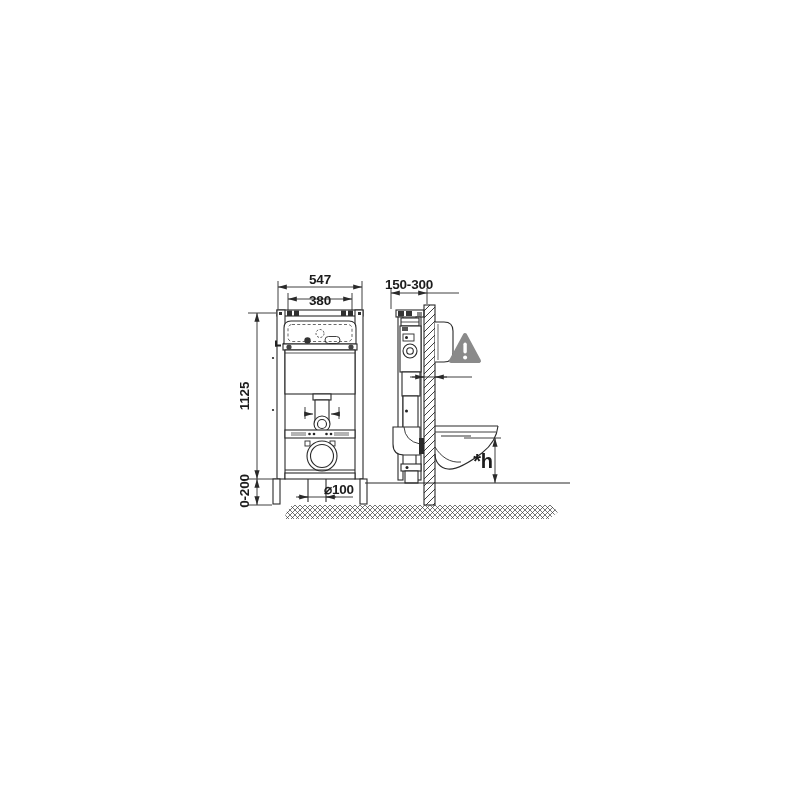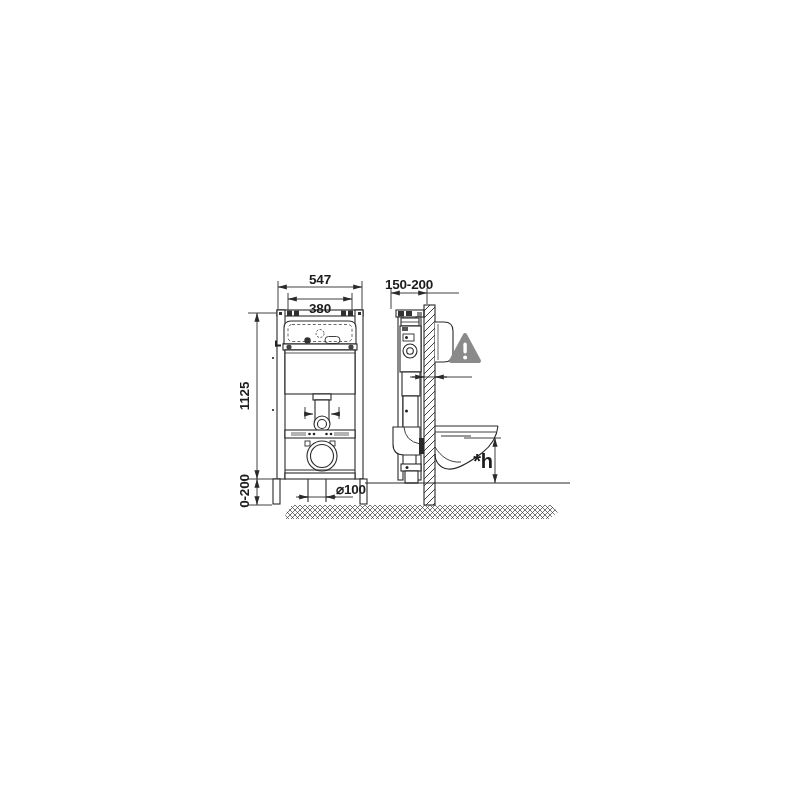--- a/index.html
+++ b/index.html
@@ -231,25 +231,25 @@
       </g>
     </g>
 
     <line x1="365" y1="483" x2="570" y2="483"></line>
     <polygon points="292,505 551,505 558,512 549,519 284,519 287,511" fill="url(#groundHatch)" stroke="none"></polygon>
   </g>
 </svg>
 
 <div class="dim-label" style="left:320px;top:280px;">547</div>
 
-<div class="dim-label" style="left:320px;top:309px;">380</div>
+<div class="dim-label" style="left:320px;top:301px;">380</div>
 
 <div class="dim-label rot" style="left:245px;top:396px;">1125</div>
 
 <div class="dim-label rot" style="left:245px;top:491px;">0-200</div>
 
-<div class="dim-label" style="left:339px;top:490px;margin-left:12px;">⌀100</div>
-
-<div class="dim-label" style="left:409px;top:284.5px;">150-200</div>
+<div class="dim-label" style="left:339px;top:490px;">⌀100</div>
+
+<div class="dim-label" style="left:409px;top:284.5px;">150-300</div>
 
 <div class="dim-label big" style="left:483px;top:461px;">*h</div>
 
 </div>
 
 </body></html>

